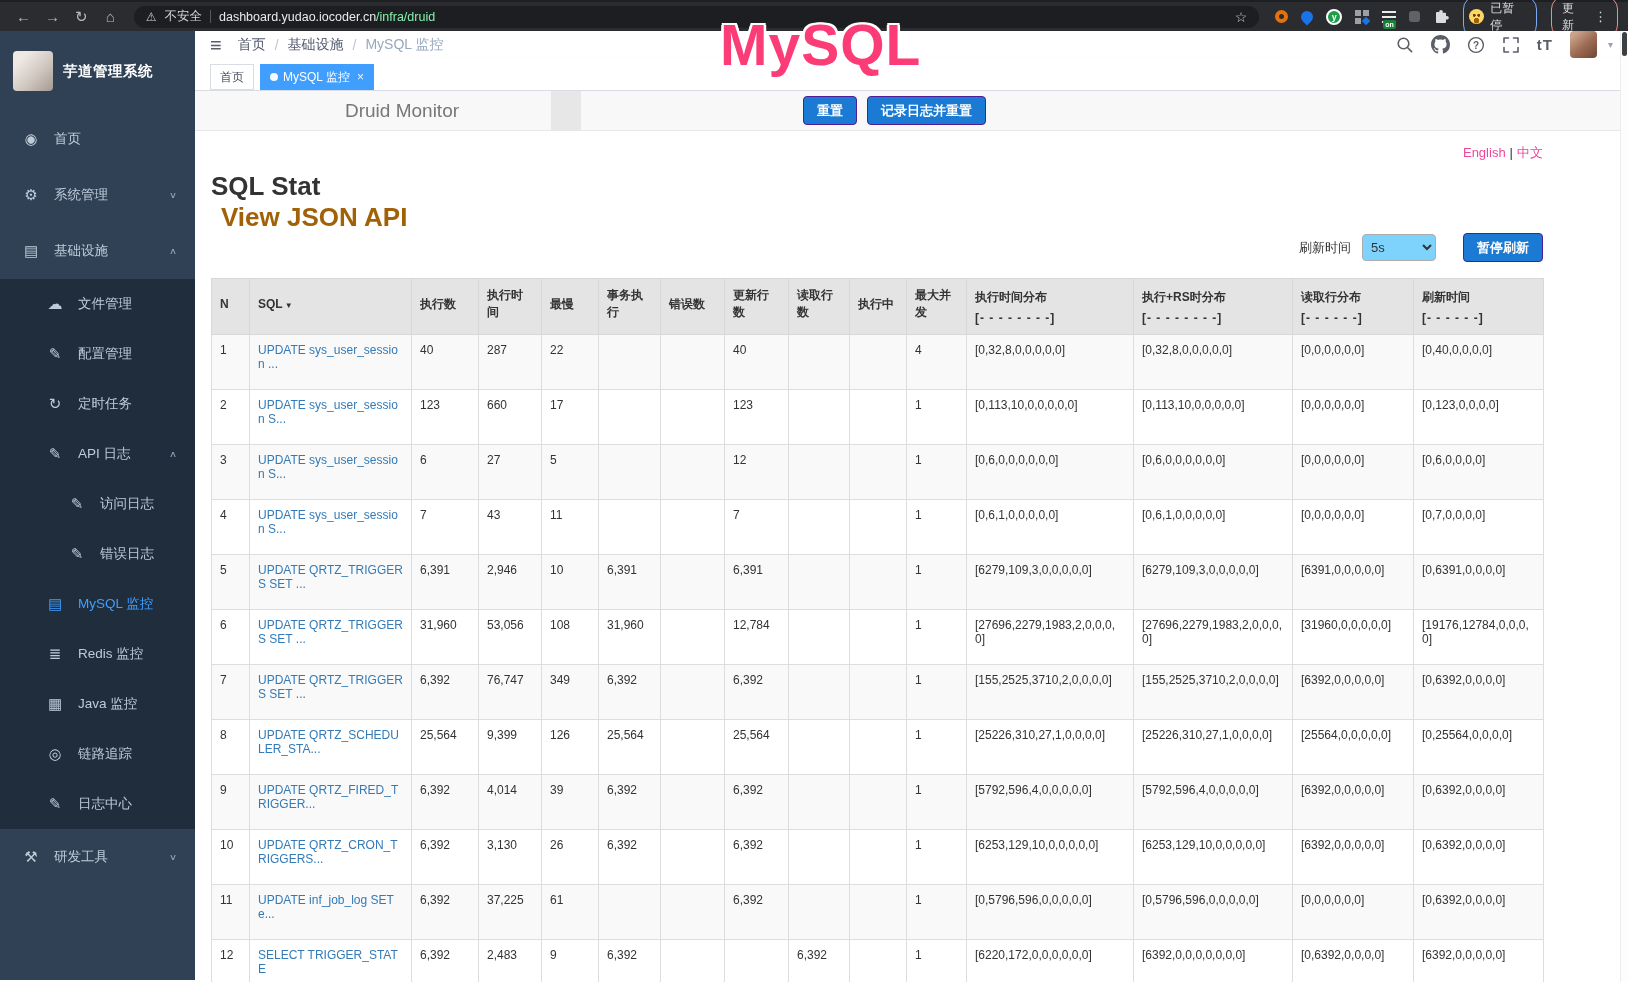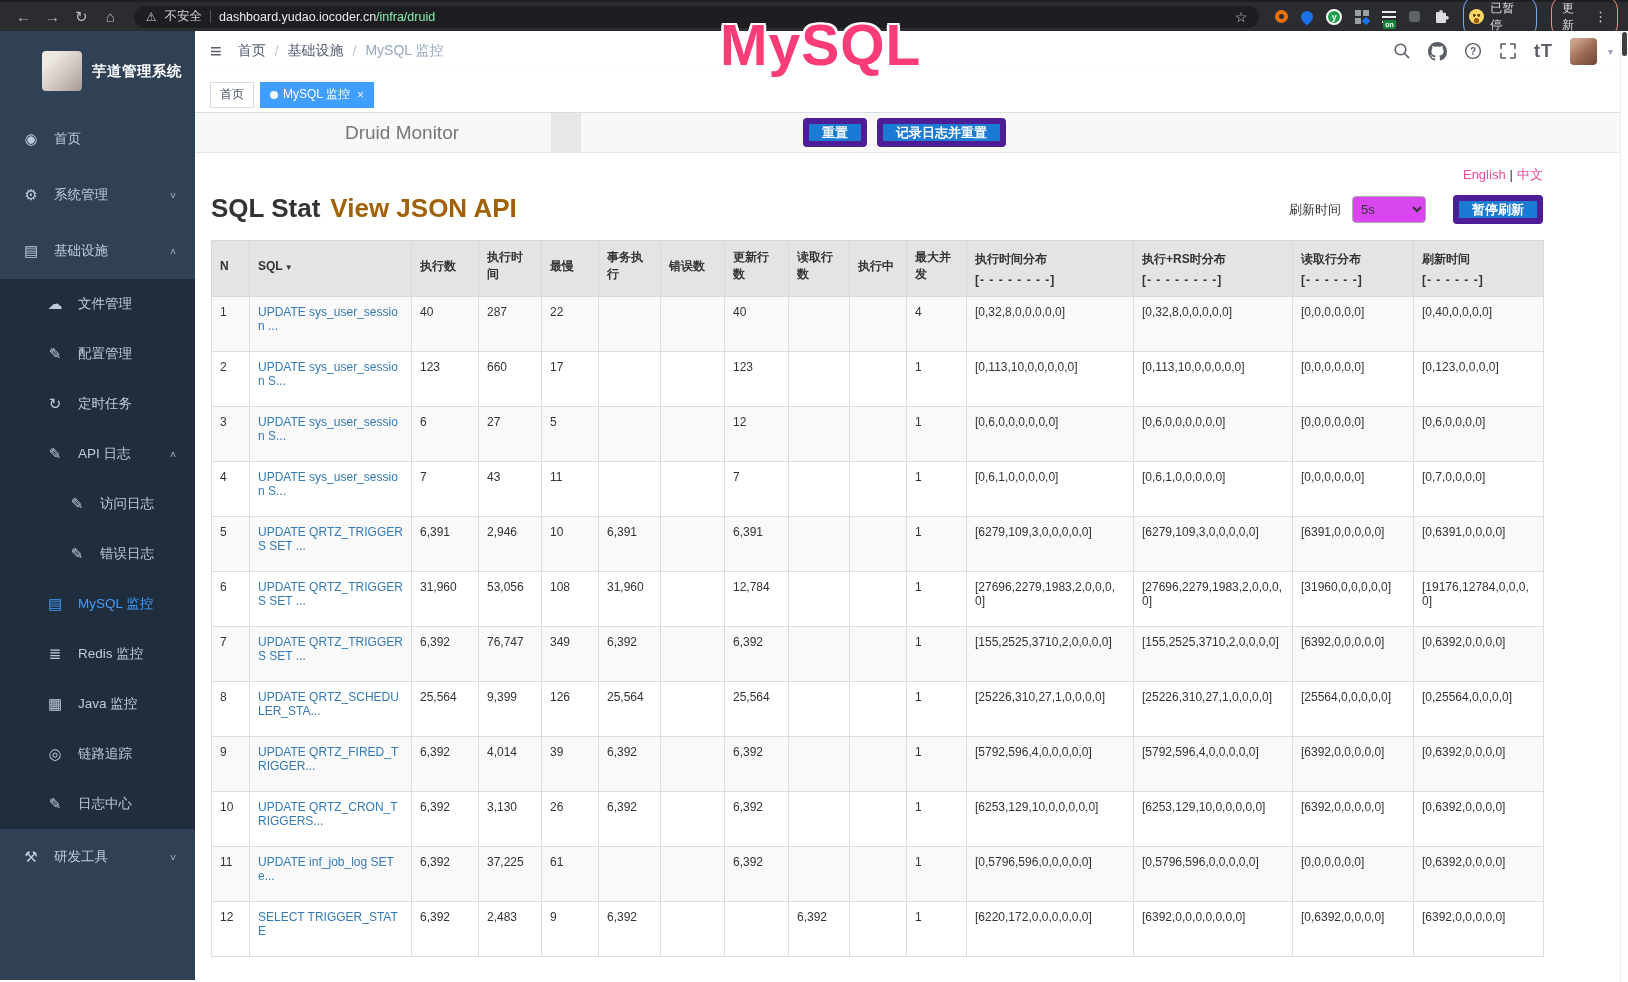--- a/index.html
+++ b/index.html
@@ -28,69 +28,69 @@
   .ext-blob { width:11px; height:11px; background:#5f6368; border-radius:3px; }
   .pill { display:flex; align-items:center; gap:6px; border-radius:13px; padding:3px 10px; font-size:12px; color:#dadce0; margin-left:12px; }
   .pill.paused { border:1.5px solid #7baaf7; padding-left:5px; }
   .pill.update { border:1.5px solid #f28b82; gap:8px; }
   .face { width:15px; height:15px; border-radius:50%; background:radial-gradient(circle at 35% 42%, #5f4200 1.2px, transparent 1.7px), radial-gradient(circle at 65% 42%, #5f4200 1.2px, transparent 1.7px), radial-gradient(circle at 50% 78%, #a06000 2.5px, transparent 3px), #fdd663; }
   .kebab { color:#dadce0; font-size:13px; letter-spacing:0; }
 
   
   .app { display:flex; height:949px; }
   .sidebar { width:195px; flex:0 0 195px; background:#304156; color:#bfcbd9; overflow:hidden; }
-  .logo { height:80px; display:flex; align-items:center; gap:10px; padding:0 13px;justify-content:flex-end; }
+  .logo { height:80px; display:flex; align-items:center; gap:10px; padding:0 13px; }
   .logo-img { width:40px; height:40px; border-radius:4px; background:linear-gradient(135deg,#efe9e4 20%,#cfc6bf 60%,#a59a92); flex:0 0 40px; }
   .logo-title { font-size:14.5px; font-weight:bold; color:#fff; letter-spacing:.5px; }
   .menu-item { height:56px; display:flex; align-items:center; gap:14px; padding:0 18px 0 22px; font-size:13.5px; cursor:pointer; }
   .menu-item .glyph { width:18px; text-align:center; font-size:15px; color:#bfcbd9; }
   .menu-item .chevron { margin-left:auto; font-size:11px; color:#93a1b5; transform:scaleY(.8); }
   .menu-item.lv2 { height:50px; background:#1f2d3d; padding-left:46px; }
   .menu-item.lv3 { height:50px; background:#1f2d3d; padding-left:68px; }
   .menu-item.active, .menu-item.active .glyph { color:#409eff; }
 
   .main { flex:1; display:flex; flex-direction:column; min-width:0; position:relative; }
 
   
   .topbar { height:40px; display:flex; align-items:center; padding:0 15px; background:#fff; }
   .hamburger { font-size:20px; color:#5a5e66; line-height:1; }
   .breadcrumb { margin-left:16px; font-size:14px; color:#515a6e; display:flex; align-items:center; }
   .crumb-sep { color:#c0c4cc; margin:0 9px; }
   .crumb-last { color:#97a8be; }
   .topbar-right { margin-left:auto; display:flex; align-items:center; gap:17px; }
   .tb-icon { display:flex; align-items:center; color:#5a5e66; }
-  .fontsize-txt { font-size:18px; color:#5a5e66; font-weight:bold; letter-spacing:1px; }
+  .fontsize-txt { font-size:15px; color:#5a5e66; font-weight:bold; letter-spacing:1px; }
   .avatar { width:27px; height:27px; border-radius:4px; background:linear-gradient(140deg,#caa18a 15%,#9b6a52 55%,#6e4736); }
   .caret { font-size:10px; color:#97a3b4; margin-left:-6px; }
 
   
   .tagsbar { height:42px; display:flex; align-items:center; gap:6px; padding:6px 15px 0; border-bottom:1px solid #d8dce5; box-shadow:0 1px 3px rgba(0,21,41,.08); background:#fff; }
   .tag { height:26px; display:flex; align-items:center; gap:5px; padding:0 9px; border:1px solid #d8dce5; background:#fff; color:#495060; font-size:12px; cursor:pointer; }
   .tag.active { background:#409eff; border-color:#409eff; color:#fff; }
   .tag .dot { width:8px; height:8px; border-radius:50%; background:#fff; opacity:.95; }
   .tag .close { font-size:12px; opacity:.9; margin-left:2px; }
 
   
   .dnavbar { height:40px; background:#f8f8f8; border-bottom:1px solid #e7e7e7; display:flex; align-items:center; }
   .dbrand { font-size:19px; color:#777; margin:0 32px 0 150px; white-space:nowrap; }
   .dnav-item { padding:0 15px; height:40px; line-height:40px; font-size:13px; color:#777; cursor:pointer; white-space:nowrap; }
   .dnav-item.active { background:#e7e7e7; color:#555; }
-  .dbtn { background:#1b7ad3; border:6px solid #4c1d95; color:#fff; font-size:13px; font-weight:bold; height:29px; padding:0 13px; border-radius:4px; margin-left:10px; cursor:pointer; font-family:inherit; }
+  .dbtn { background:#1b7ad3; border:1px solid #4c1d95; color:#fff; font-size:13px; font-weight:bold; height:29px; padding:0 13px; border-radius:4px; margin-left:10px; cursor:pointer; font-family:inherit; }
   .dbtn.first { margin-left:42px; }
 
   
   .dcontent { margin-left:16px; width:1332px; }
   .langbar { text-align:right; font-size:13px; margin-top:13px; color:#333; }
   .langbar a { color:#ec4899; text-decoration:none; }
   .lang-sep { color:#333; margin:0 4px; }
-  .pagehead { display:flex; align-items:flex-end; margin-top:9px; }
+  .pagehead { display:flex; align-items:flex-start; margin-top:9px;flex-direction:column; }
   .pagehead h2 { font-size:26px; color:#333; font-weight:bold; }
   .viewjson { font-size:26px; font-weight:bold; color:#a16207; margin-left:10px; text-decoration:none; }
   .refresh { margin-left:auto; display:flex; align-items:center; gap:11px; font-size:13px; color:#333; }
-  .refresh select { width:74px; height:27px; font-size:13px; border:1px solid #adadad; border-radius:4px; background:#d946ef; color:#333; padding:0 4px; font-family:inherit; }
+  .refresh select { width:74px; height:27px; font-size:13px; border:1px solid #adadad; border-radius:4px; background:#7dd3fc; color:#333; padding:0 4px; font-family:inherit; }
   .pausebtn { margin-left:16px; }
 
   
   table.stat { width:1332px; border-collapse:collapse; table-layout:fixed; margin-top:16px; font-size:12px; color:#333; }
   .stat th { background:#e4e4e4; border:1px solid #d8d8d8; text-align:left; font-weight:bold; padding:8px; vertical-align:middle; height:52px; }
   .stat th .sub { display:block; margin-top:5px; font-weight:bold; letter-spacing:1px; white-space:nowrap; }
   .stat th .sort { font-size:8px; margin-left:2px; }
   .stat td { border:1px solid #ddd; padding:8px; vertical-align:top; height:55px; word-break:break-all; }
   .stat tr:nth-child(odd) td { background:#f9f9f9; }
   .stat td a { color:#337ab7; text-decoration:none; }

